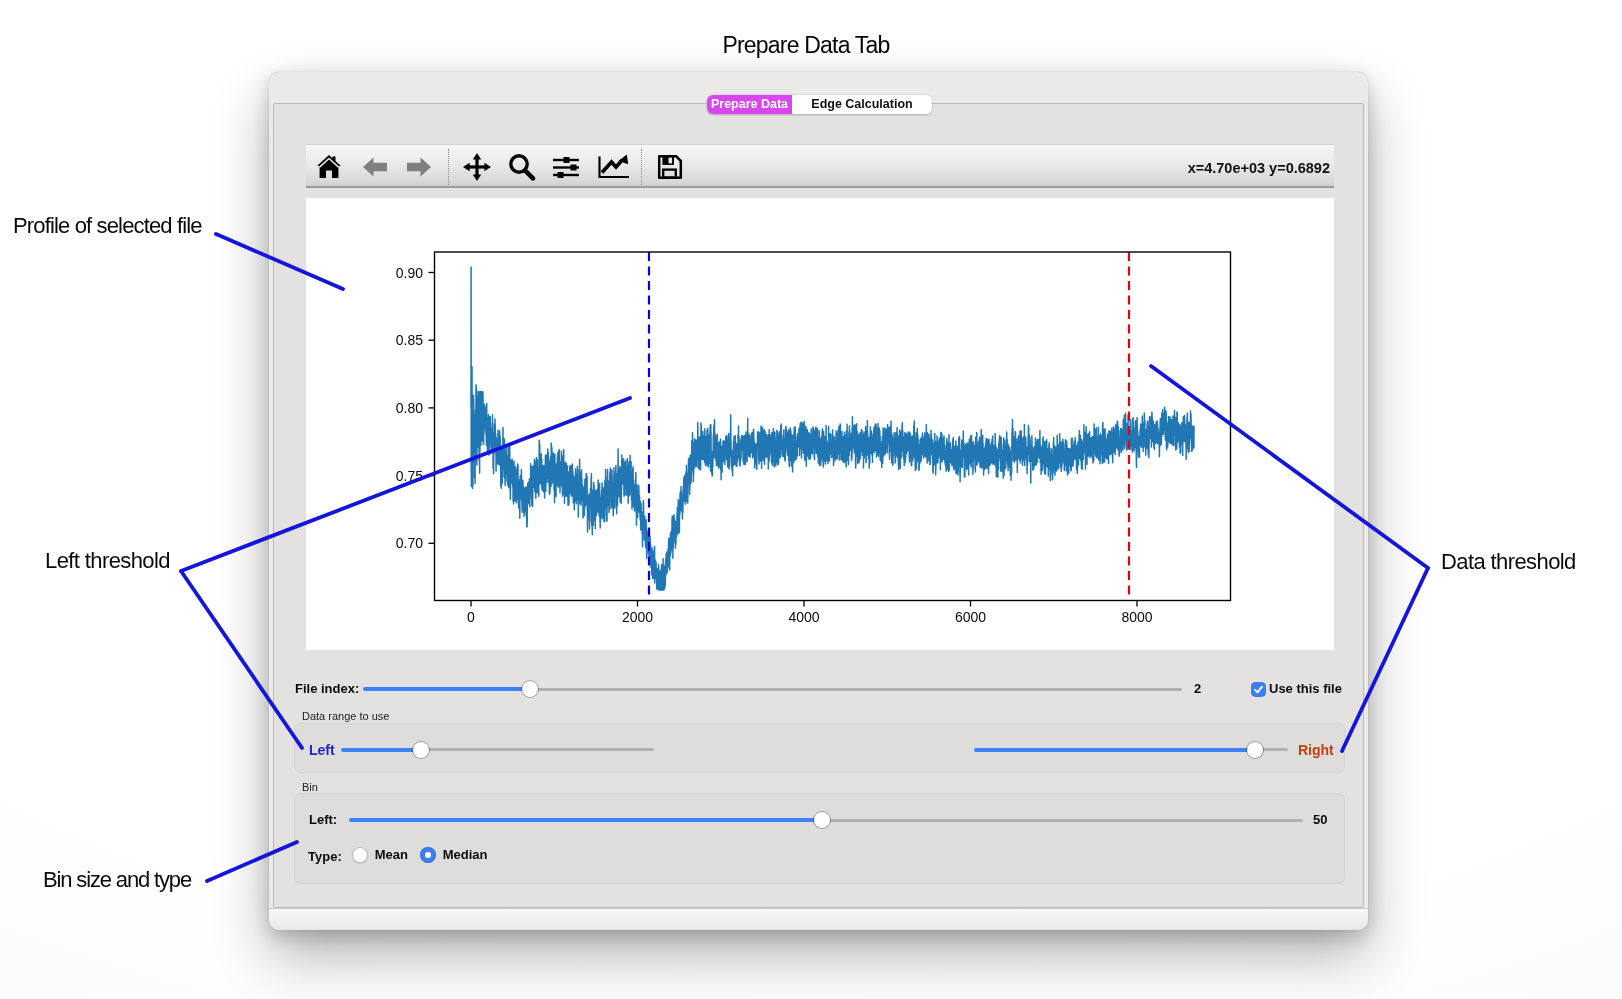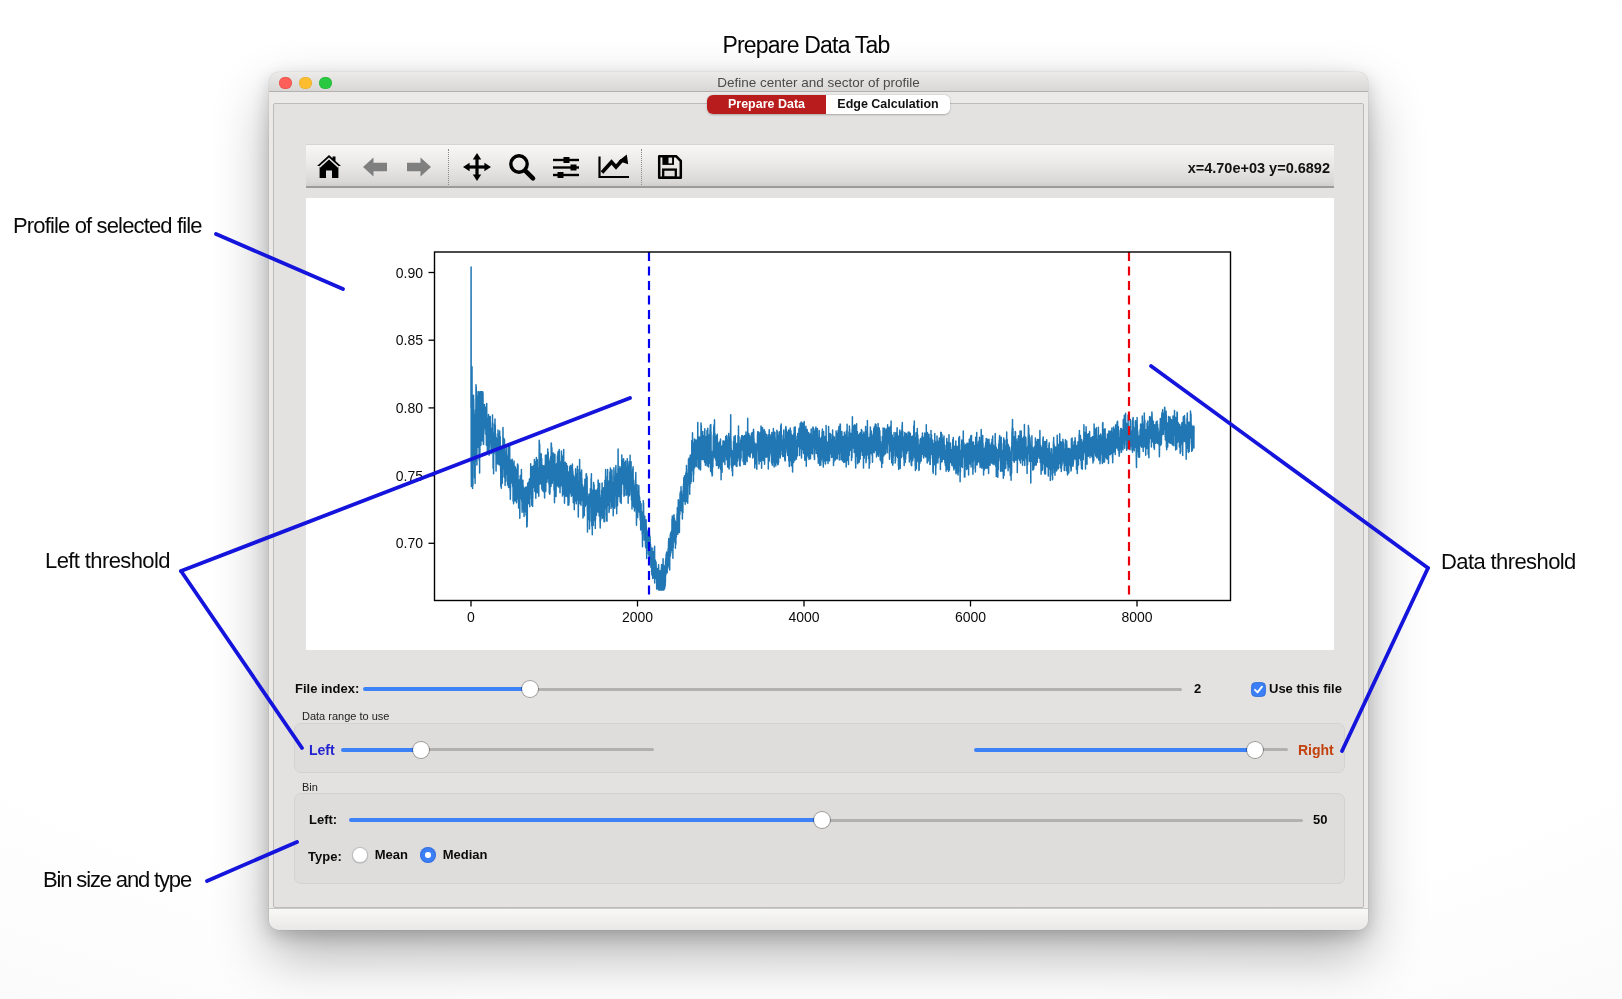--- a/index.html
+++ b/index.html
@@ -13,23 +13,23 @@
 .window { position:absolute; left:269px; top:72px; width:1099px; height:858px;
   border-radius:10px; background:#ebeae9;
   box-shadow:0 25px 55px rgba(0,0,0,0.30), 0 6px 18px rgba(0,0,0,0.18), 0 0 1px rgba(0,0,0,0.35); }
 .titlebar { position:absolute; left:0; top:0; width:100%; height:20px;
   border-radius:10px 10px 0 0; background:linear-gradient(#ecebea,#d8d7d6); border-bottom:1px solid #b2b1b0; }
 .title { position:absolute; left:0; right:0; top:3px; text-align:center;
   font-size:13.5px; color:#4a4a4a; }
 .light { position:absolute; top:4.5px; width:12.5px; height:12.5px; border-radius:50%; }
 .tabs { position:absolute; left:438px; top:23px; height:19px; z-index:5; display:flex;
   font-size:12.5px; box-shadow:0 0.5px 2px rgba(0,0,0,0.25); border-radius:6px; }
-.tab1 { width:119px; background:#b91c1c; color:#fff; border-radius:6px 0 0 6px;
+.tab1 { width:85px; background:#d946ef; color:#fff; border-radius:6px 0 0 6px;
   text-align:center; line-height:19px; font-weight:700; }
-.tab2 { width:124px; background:#ffffff; color:#111; border-radius:0 6px 6px 0;
+.tab2 { width:140px; background:#ffffff; color:#111; border-radius:0 6px 6px 0;
   text-align:center; line-height:19px; font-weight:700; }
 .pane { position:absolute; left:4px; top:31px; width:1091px; height:805px;
   background:#e3e2e1; border:1px solid #bcbbba; border-radius:2px; }
 .bottomstrip { position:absolute; left:0; top:836px; width:100%; height:22px;
   background:linear-gradient(#f8f8f7,#e9e8e7); border-top:1px solid #cac9c8;
   border-radius:0 0 10px 10px; }
 
 .toolbar { position:absolute; left:37px; top:72px; width:1028px; height:44px;
   background:linear-gradient(#f8f7f6 0%, #e9e8e7 50%, #d9d8d7 90%, #d0cfce 100%);
   border-top:1px solid #d5d4d3; border-bottom:2px solid #9c9b9a; }
@@ -53,26 +53,20 @@
 .ron { display:inline-block; width:15.5px; height:15.5px; border-radius:50%; background:#3b7ef5;
   box-shadow:inset 0 0 0 1px rgba(0,0,60,0.12); vertical-align:-3.5px; position:relative; }
 .ron::after { content:""; position:absolute; left:5px; top:5px; width:5.5px; height:5.5px;
   border-radius:50%; background:#fff; }
 </style></head>
 <body>
 <div class="page">
 <div class="heading">Prepare Data Tab</div>
 
 <div class="window">
-  <div class="titlebar">
-    <div class="light" style="left:10.2px;background:#fe5f58;box-shadow:inset 0 0 0 0.5px rgba(200,60,50,0.6)"></div>
-    <div class="light" style="left:30.2px;background:#febc2f;box-shadow:inset 0 0 0 0.5px rgba(210,160,40,0.6)"></div>
-    <div class="light" style="left:50.2px;background:#28c841;box-shadow:inset 0 0 0 0.5px rgba(40,160,50,0.6)"></div>
-    <div class="title">Define center and sector of profile</div>
-  </div>
   <div class="pane"></div>
   <div class="tabs">
         <div class="tab1">Prepare Data</div>
         <div class="tab2">Edge Calculation</div>
       </div>
   <div class="toolbar">
         <svg class="ticon" style="left:8px" width="30" height="30" viewBox="0 0 30 30">
           <path d="M15 3 L3 14 L5.6 14 L5.6 26 L12 26 L12 18.5 L18 18.5 L18 26 L24.4 26 L24.4 14 L27 14 L21.5 9 L21.5 4.5 L18.5 4.5 L18.5 6.3 Z" fill="#000"></path>
           <path d="M15 5.5 L25 14.6 L24 15.7 L15 7.5 L6 15.7 L5 14.6 Z" fill="#e8e8e8"></path>
         </svg>

